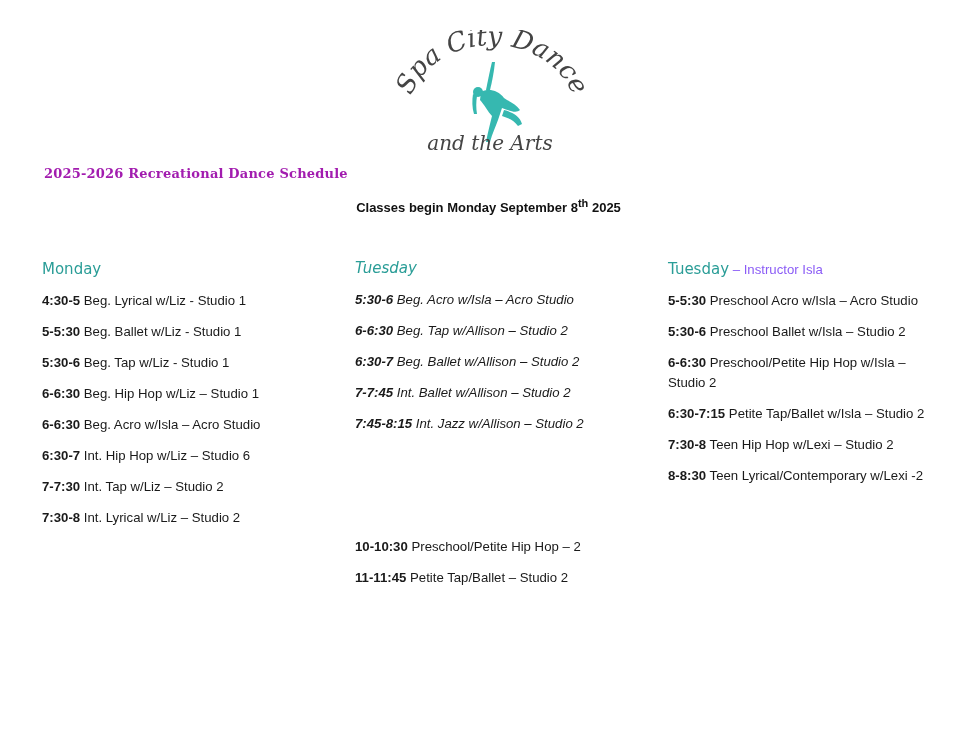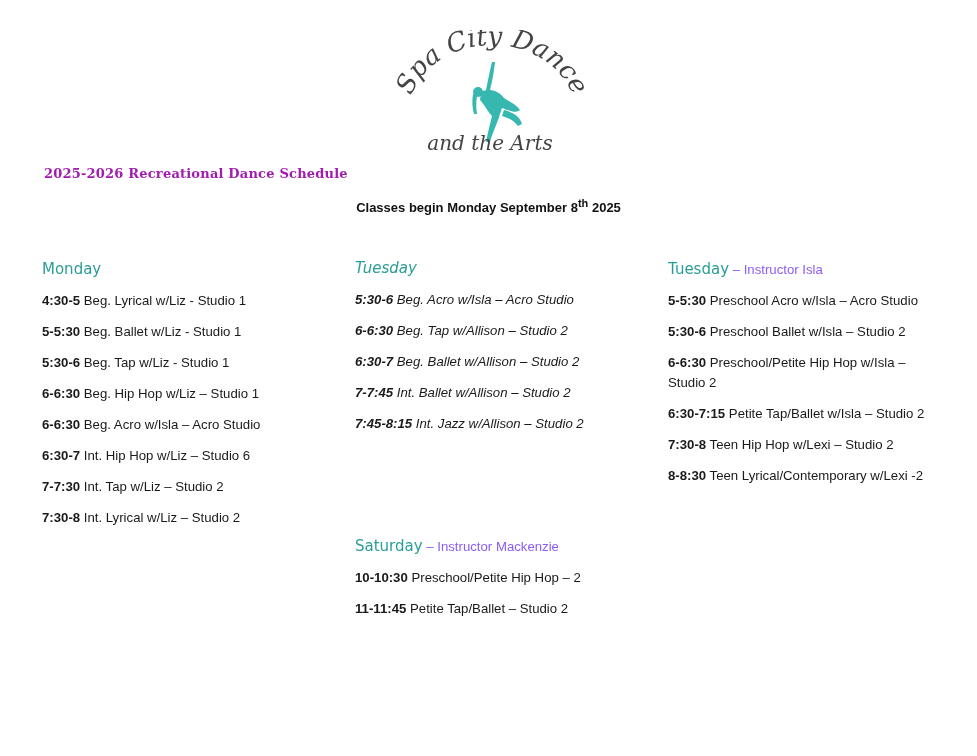--- a/index.html
+++ b/index.html
@@ -93,18 +93,15 @@
   </div>
   <div class="item"><span class="time">5-5:30</span><span> Preschool Acro w/Isla – Acro Studio</span></div>
   <div class="item"><span class="time">5:30-6</span><span> Preschool Ballet w/Isla – Studio 2</span></div>
   <div class="item"><span class="time">6-6:30</span><span> Preschool/Petite Hip Hop w/Isla – Studio 2</span></div>
   <div class="item"><span class="time">6:30-7:15</span><span> Petite Tap/Ballet w/Isla – Studio 2</span></div>
   <div class="item"><span class="time">7:30-8</span><span> Teen Hip Hop w/Lexi – Studio 2</span></div>
   <div class="item"><span class="time">8-8:30</span><span> Teen Lyrical/Contemporary w/Lexi -2</span></div>
 </div>
 
 <div class="col saturday">
-  <div class="day-head">
-    <span class="day-name">Saturday</span><span class="instr"> – Instructor Mackenzie</span>
-  </div>
   <div class="item"><span class="time">10-10:30</span><span> Preschool/Petite Hip Hop – 2</span></div>
   <div class="item"><span class="time">11-11:45</span><span> Petite Tap/Ballet – Studio 2</span></div>
 </div>
 
 </body></html>

